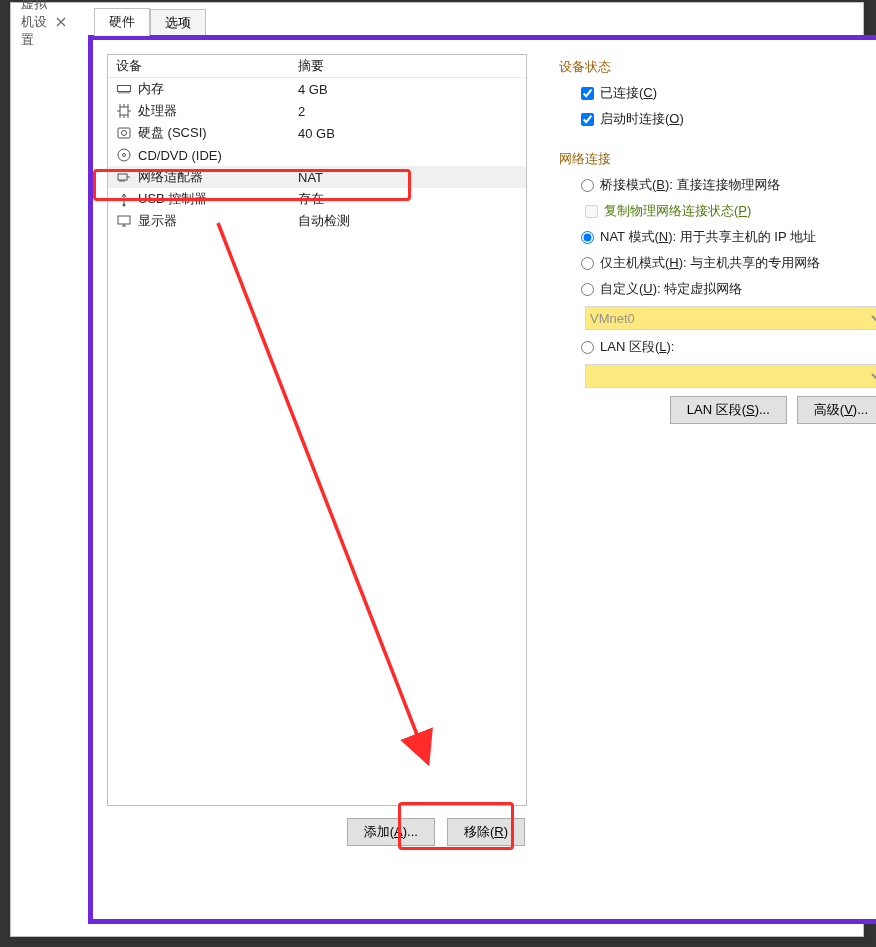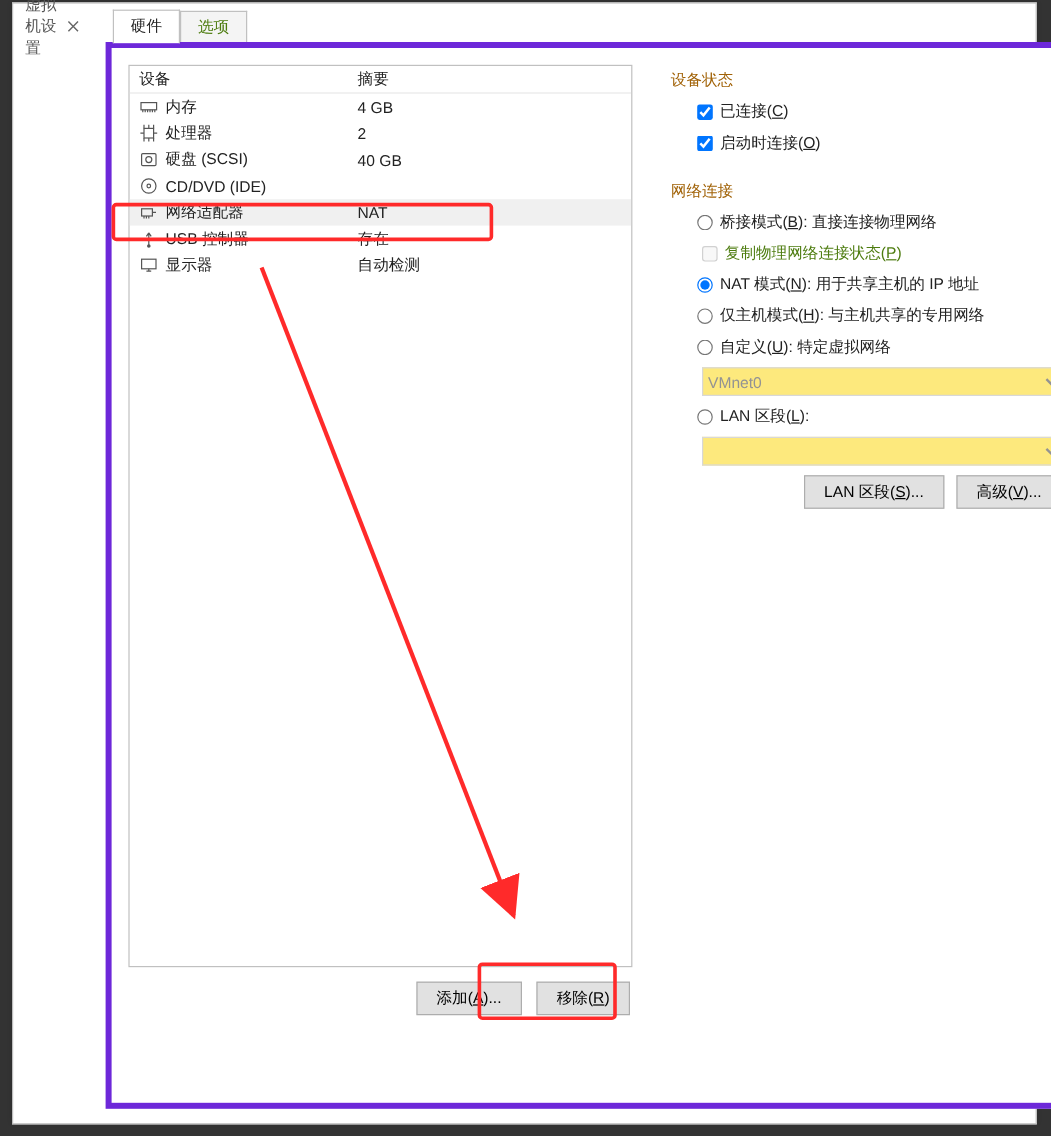--- a/index.html
+++ b/index.html
@@ -57,21 +57,21 @@
     border-bottom: none;
     padding: 4px 14px 5px 14px;
     font-size: 13px;
     position: relative;
     background: #fff;
     top: 1px;
     cursor: pointer;
   }
   .tab.inactive {
     background: #f4f4f4;
-    color: #4d7c0f;
+    color: #000000;
     top: 2px;
     z-index: 1;
   }
   .tab.active {
     z-index: 3;
     background: #fff;
   }
   .tabpanel {
     border: 5px solid #6d28d9;
     flex: 1;

